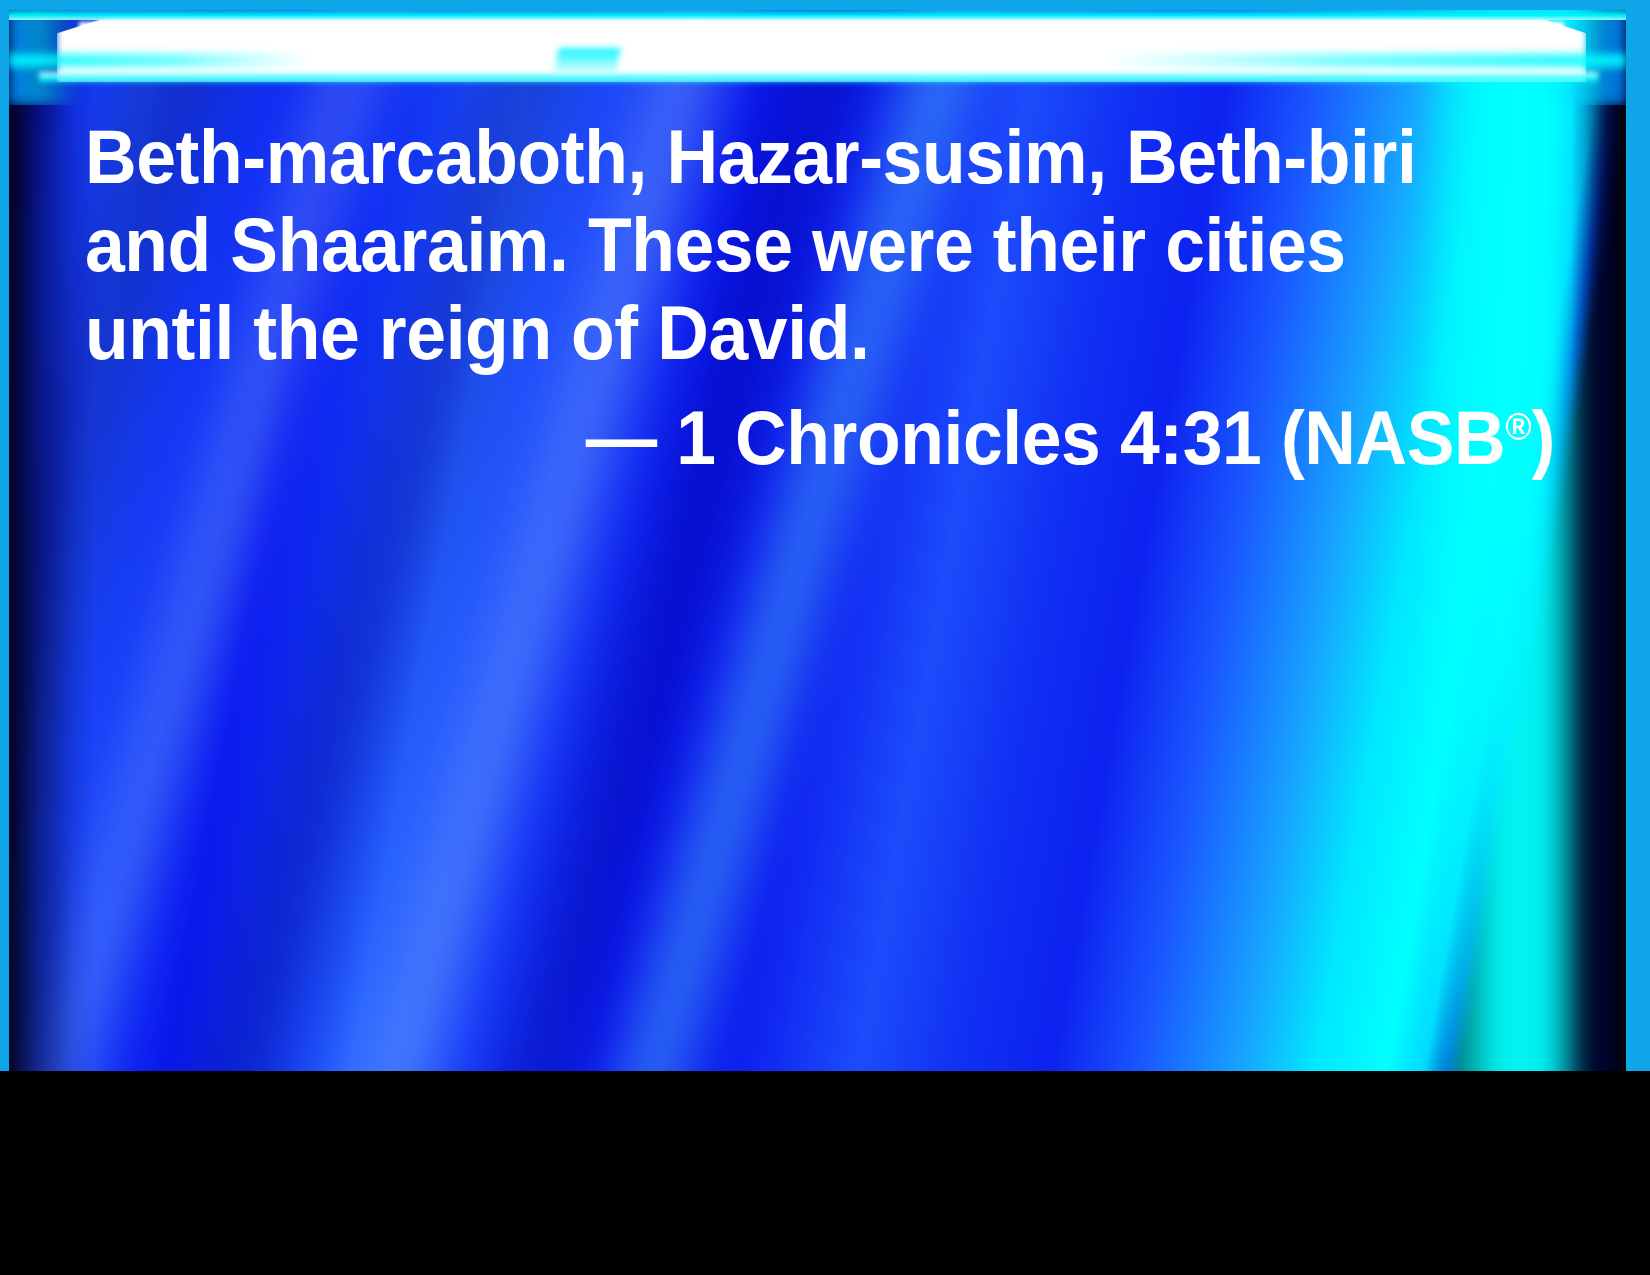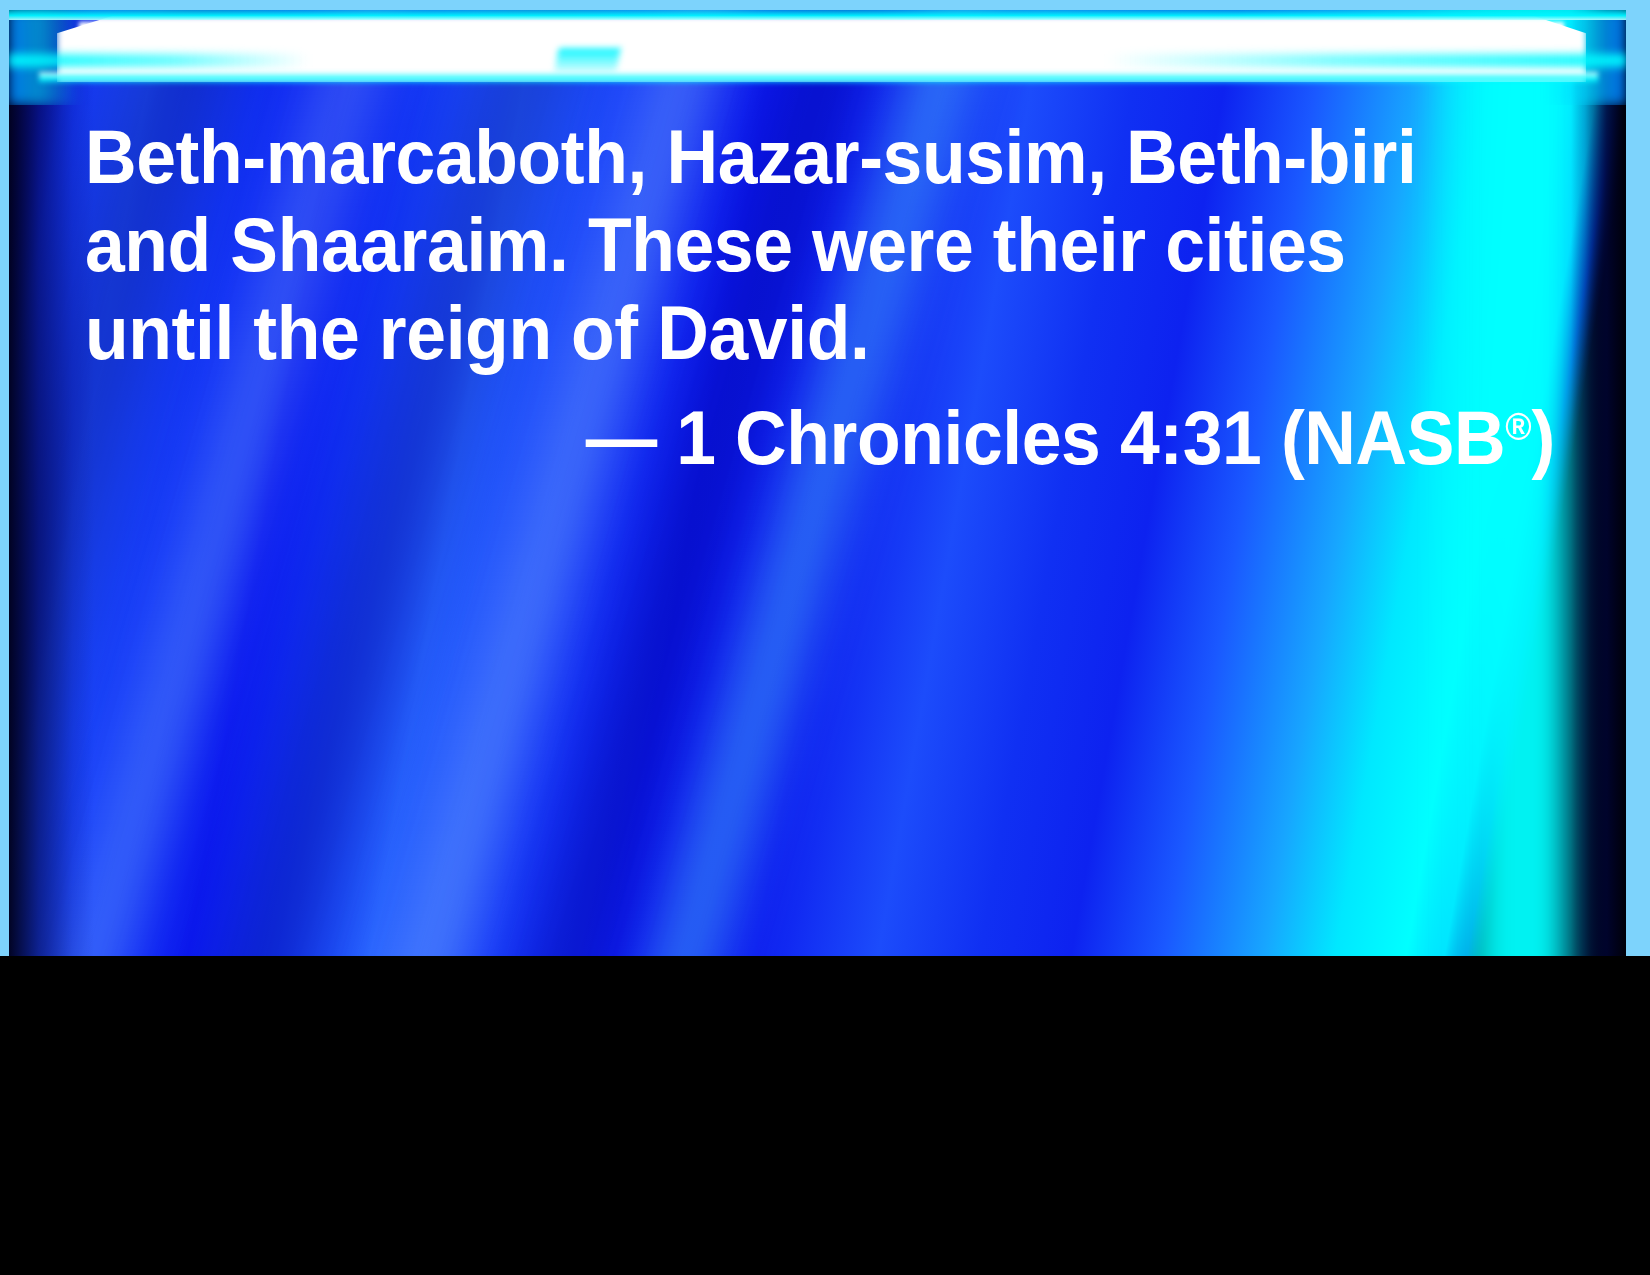--- a/index.html
+++ b/index.html
@@ -12,22 +12,22 @@
     width: 1650px;
     height: 1275px;
     overflow: hidden;
     font-family: "Liberation Sans", sans-serif;
   }
 
   
   #slide-frame {
     position: relative;
     width: 1650px;
-    height: 956px;
-    background: #7dd3fc;
+    height: 1071px;
+    background: #0ea5e9;
     overflow: hidden;
   }
 
   
   #slide-canvas {
     position: absolute;
     left: 9px;
     top: 10px;
     width: 1617px;   
     height: 1222px;  

